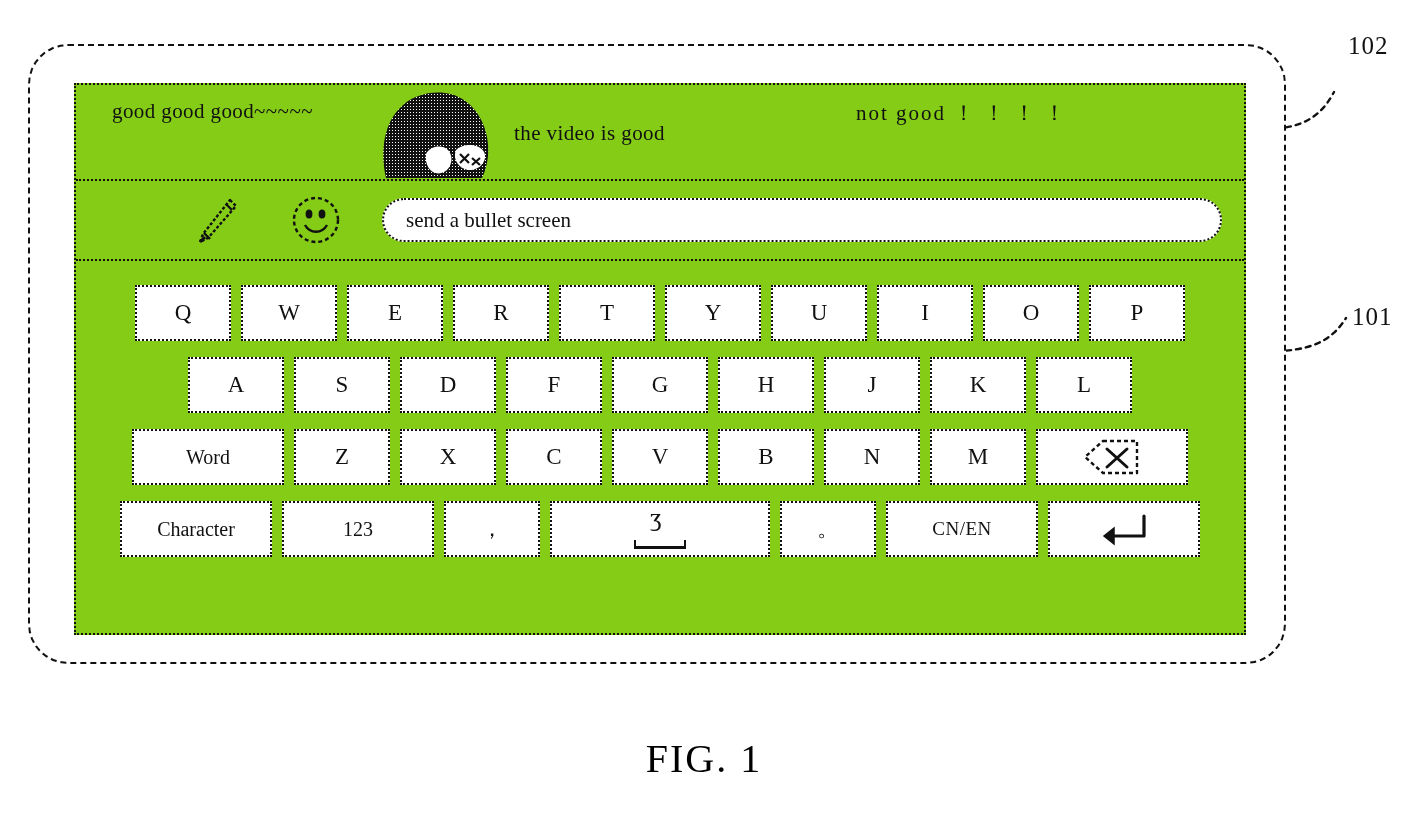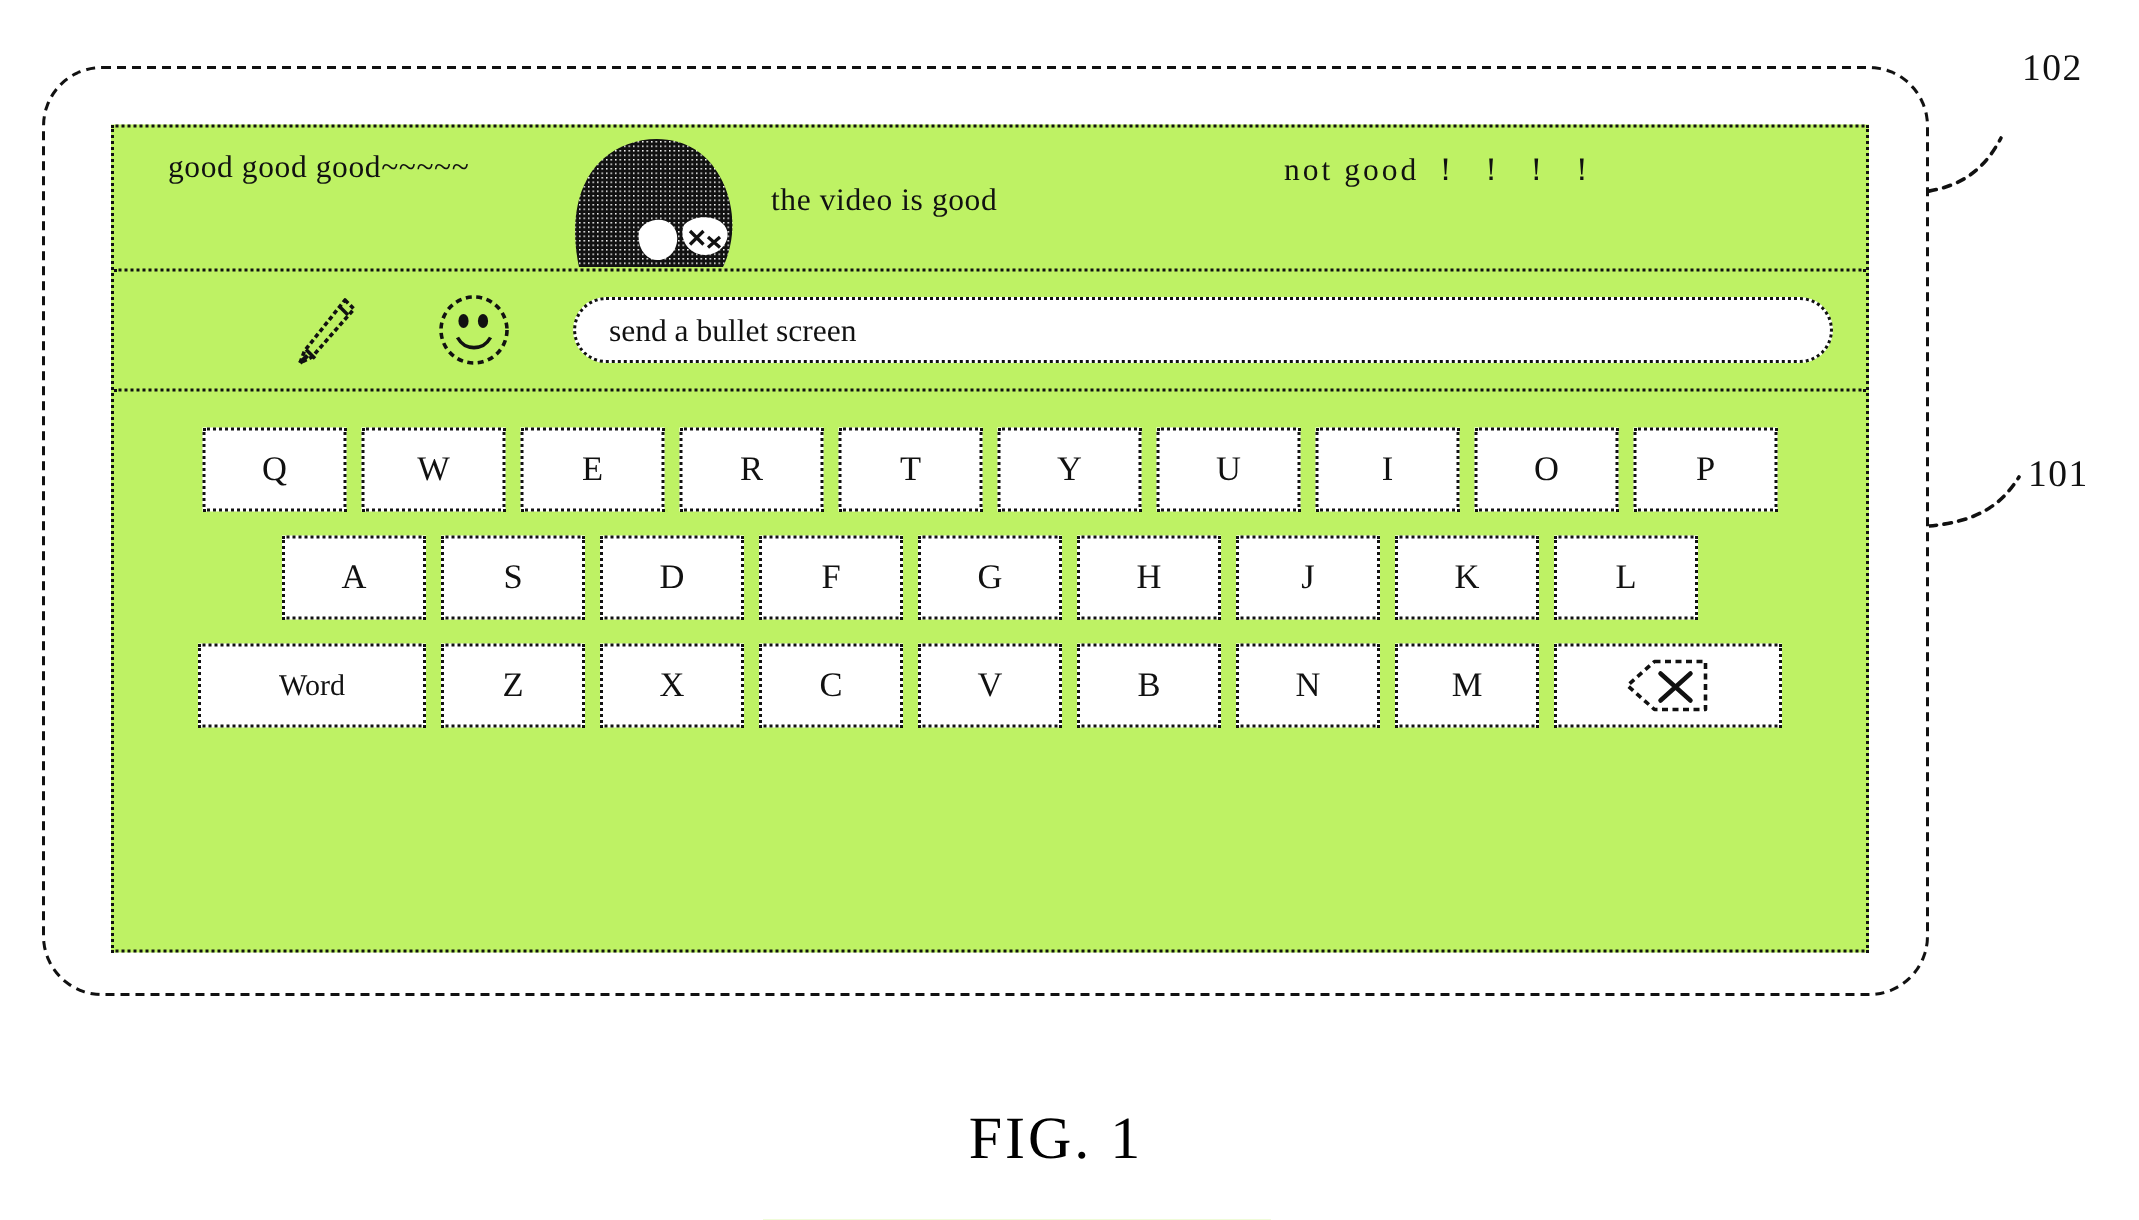--- a/index.html
+++ b/index.html
@@ -39,21 +39,21 @@
 
   
   .screen-panel {
     position: absolute;
     left: 74px;
     top: 83px;
     width: 1172px;
     height: 552px;
     border: 2px dotted #111;
     box-sizing: border-box;
-    background: #bef264;
+    background: #84cc16;
   }
 
   
   .comment-area {
     position: relative;
     height: 96px;
     border-bottom: 2px dotted #111;
     box-sizing: border-box;
   }
   .comment {
@@ -319,20 +319,39 @@
         <div class="key letter">N</div>
         <div class="key letter">M</div>
         <div class="key back">
           <svg width="66" height="40" viewBox="0 0 66 40">
             <path d="M24,4 L58,4 L58,36 L24,36 L6,20 Z" fill="none" stroke="#111" stroke-width="2.4" stroke-dasharray="4,3" stroke-linejoin="round"></path>
             <path d="M28,12 L48,30 M48,12 L28,30" stroke="#111" stroke-width="3" stroke-linecap="round"></path>
           </svg>
         </div>
       </div>
 
+      <div class="kb-row r4">
+        <div class="key wide">Character</div>
+        <div class="key wide">123</div>
+        <div class="key sym">，</div>
+        <div class="key space">
+          <span class="space-glyph">
+            <span class="sq">ʒ</span>
+            <span class="bar"></span>
+          </span>
+        </div>
+        <div class="key sym">。</div>
+        <div class="key cnen">CN/EN</div>
+        <div class="key enter">
+          <svg width="64" height="34" viewBox="0 0 64 34">
+            <path d="M52,4 L52,24 L14,24" fill="none" stroke="#111" stroke-width="3.2" stroke-linecap="round" stroke-linejoin="round"></path>
+            <path d="M22,16 L12,24 L22,32 Z" fill="#111" stroke="#111" stroke-width="1.5"></path>
+          </svg>
+        </div>
+      </div>
     </div>
   </div>
 
   <div class="ref-num" id="ref-102">102</div>
 
   <div class="ref-num" id="ref-101">101</div>
 
   <div class="fig-caption">FIG. 1</div>
 </div>
 

